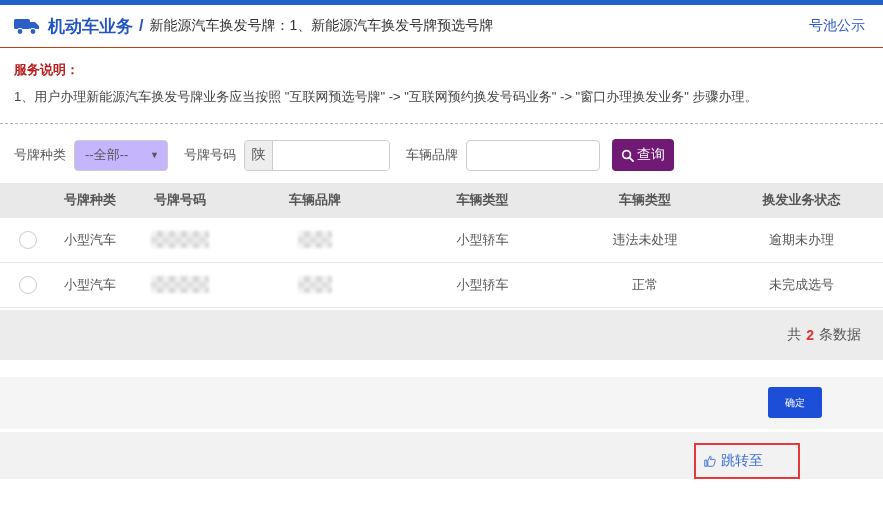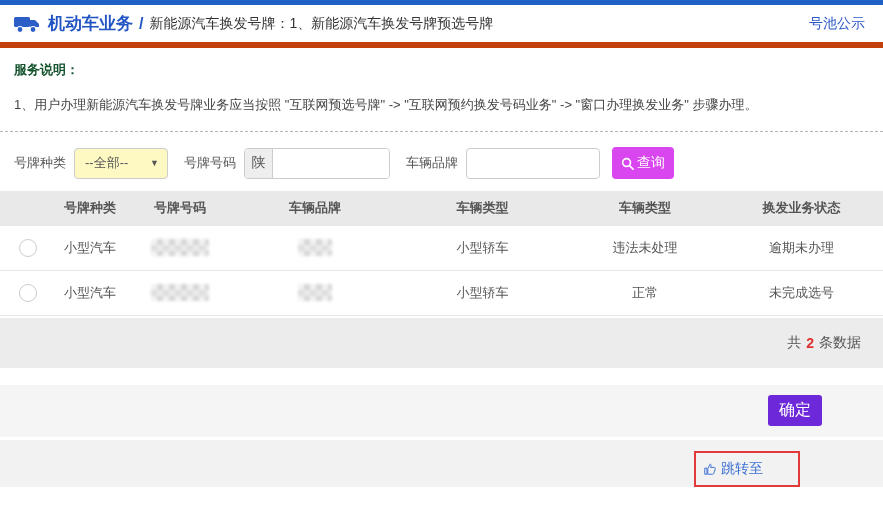--- a/index.html
+++ b/index.html
@@ -7,59 +7,59 @@
   body {
     width:883px; height:516px; overflow:hidden; position:relative;
     font-family:"Liberation Sans","DejaVu Sans",sans-serif;
     font-size:13px; color:#555;
   }
   .topbar { height:5px; background:#2061c6; }
 
   
   .header {
     height:43px; display:flex; align-items:center;
-    padding:0 18px 0 14px; border-bottom:6px solid #c2410c; background:#fff;
+    padding:0 18px 0 14px; border-bottom:1px solid #c2410c; background:#fff;
   }
   .truck-icon { width:26px; height:20px; margin-right:8px; flex:none; }
   .page-title { color:#2255c4; font-size:17px; font-weight:bold; }
   .crumb-sep { color:#2255c4; font-size:16px; font-weight:bold; margin:0 6px; }
   .breadcrumb { color:#333; font-size:14px; font-weight:normal; }
   .header-spacer { flex:1; }
   .pool-link { color:#2b57c9; font-size:14px; cursor:pointer; text-decoration:none; }
 
   
   .notes { padding:13px 14px 8px 14px; }
-  .notes-title { font-weight:bold; color:#14532d; margin-bottom:15px; }
+  .notes-title { font-weight:bold; color:#b91c1c; margin-bottom:7px; }
   .note-line { color:#444; line-height:21px; }
   .dashed-sep { border:none; border-top:1px dashed #b5b5b5; margin:8px 0 0 0; }
 
   
   .filters { display:flex; align-items:center; padding:15px 14px 12px 14px; }
   .f-label { color:#555; margin-right:8px; white-space:nowrap; }
   .f-select {
-    width:94px; height:31px; border:1px solid #ccc; border-radius:4px; background:#fef9c3;
+    width:94px; height:31px; border:1px solid #ccc; border-radius:4px; background:#c4b5fd;
     display:flex; align-items:center; justify-content:space-between;
     padding:0 8px 0 10px; margin-right:16px; cursor:pointer; color:#555;
   }
   .caret { font-size:9px; color:#555; }
   .plate-group {
     display:flex; width:146px; height:31px; border:1px solid #ccc; border-radius:4px;
     overflow:hidden; margin-right:16px; background:#fff;
   }
   .plate-prefix {
     width:28px; background:#eee; border-right:1px solid #ccc; color:#555;
     display:flex; align-items:center; justify-content:center; font-size:14px;
   }
   .plate-input { flex:1; border:none; outline:none; padding:0 6px; font-size:13px; color:#555; min-width:0; }
   .brand-input {
     width:134px; height:31px; border:1px solid #ccc; border-radius:4px;
     padding:0 8px; font-size:13px; color:#555; outline:none; margin-right:12px;
   }
   .search-btn {
-    width:62px; height:32px; background:#d946ef; color:#fff; border:none; border-radius:4px;
+    width:62px; height:32px; background:#701a75; color:#fff; border:none; border-radius:4px;
     font-size:14px; cursor:pointer; display:flex; align-items:center; justify-content:center; gap:3px;
   }
 
   
   table { width:883px; border-collapse:collapse; table-layout:fixed; }
   thead th {
     background:#e9e9e9; height:34px; font-size:13px; color:#555; font-weight:bold;
     text-align:center; vertical-align:middle;
   }
   tbody td {
@@ -84,22 +84,22 @@
     height:50px; background:#ececec; display:flex; align-items:center;
     justify-content:flex-end; padding-right:22px; color:#555; font-size:14px; margin-top:2px;
   }
   .count-num { color:#e03131; font-weight:bold; margin:0 5px; }
   .gap-white { height:17px; background:#fff; }
   .confirm-band {
     height:52px; background:#f5f5f5; display:flex; align-items:center;
     justify-content:flex-end; padding-right:61px;
   }
   .confirm-btn {
-    width:54px; height:31px; background:#6d28d9; color:#fff; border:none; border-radius:3px;
-    font-size:16px; cursor:pointer;
+    width:54px; height:31px; background:#1d4ed8; color:#fff; border:none; border-radius:3px;
+    font-size:10px; cursor:pointer;
   }
   .footer-band { height:47px; background:#f2f2f2; margin-top:3px; position:relative; }
   .jump-box {
     position:absolute; right:83px; top:11px; width:106px; height:36px;
     border:2px solid #e23a3a; display:flex; align-items:center; padding-left:7px; gap:4px;
   }
   .jump-link { color:#3b6fd4; font-size:14px; cursor:pointer; text-decoration:none; white-space:nowrap; }
   .thumb-icon { width:14px; height:14px; flex:none; }
   .watermark {
     position:absolute; right:8px; top:1px; text-align:right; line-height:24px;

